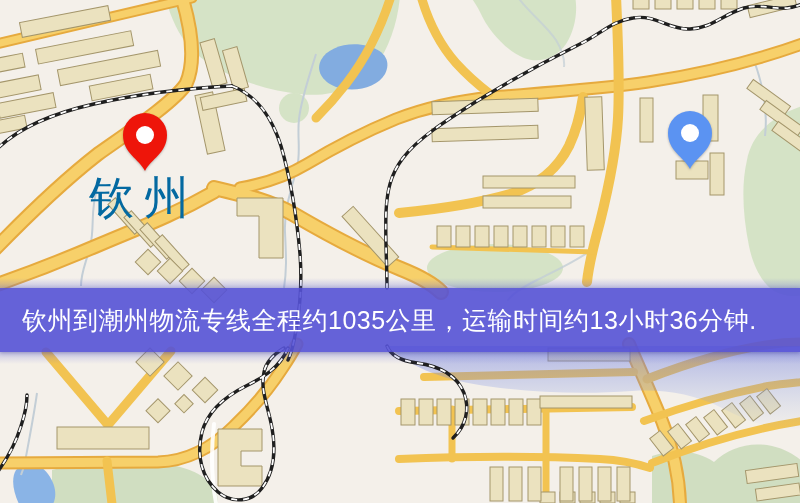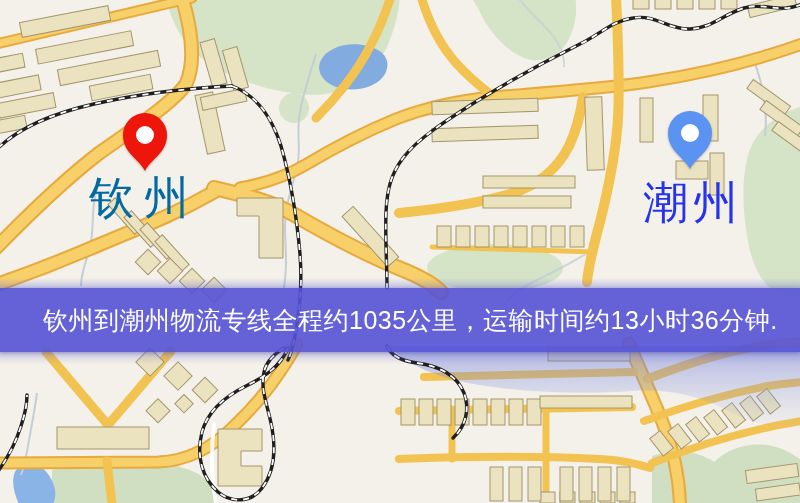--- a/index.html
+++ b/index.html
@@ -26,21 +26,21 @@
     font-size:45px;font-weight:500;white-space:nowrap;
     font-family:"Liberation Serif","DejaVu Serif",serif;
   }
   
   .banner{
     position:absolute;left:0;top:288px;width:800px;height:64px;
     line-height:64px;white-space:nowrap;
     box-shadow:0 1px 4px rgba(40,40,120,.35);
   }
   .banner span{
-    display:inline-block;padding-left:22px;font-size:25px;letter-spacing:.5px;margin-left:21px;
+    display:inline-block;padding-left:22px;font-size:25px;letter-spacing:.5px;
   }
   .banner-fade-top{position:absolute;left:0;top:278px;width:800px;height:10px;
     background:linear-gradient(to top, rgba(100,105,215,.35), rgba(100,105,215,0));}
   .banner-fade-bottom{position:absolute;left:0;top:352px;width:800px;height:12px;
     background:linear-gradient(to bottom, rgba(100,105,215,.30), rgba(100,105,215,0));}
 </style>
 </head>
 <body>
 
 <div class="stage">
@@ -241,21 +241,20 @@
     </svg>
   </div>
   <div class="pin-label" style="left: 144px; top: 176px; letter-spacing: 10px; color: #0369a1;">钦州</div>
 
   <div class="pin" style="left:662px;top:107px;">
     <svg width="56" height="64" viewBox="0 0 56 64">
       <path d="M28,62 C22,50 6,44 6,26 A22,22 0 1 1 50,26 C50,44 34,50 28,62 Z" fill="#5b93f2"></path>
       <circle cx="28" cy="26" r="9" fill="#ffffff"></circle>
     </svg>
   </div>
-  <div class="pin-label" style="left: 693px; top: 181px; letter-spacing: 5px; color: rgb(37, 51, 238);">潮州</div>
 
   <div class="banner-fade-top"></div>
   <div class="banner-fade-bottom"></div>
   <div class="banner" style="background: rgba(85, 82, 214, 0.9); color: rgb(255, 255, 255);">
     <span>钦州到潮州物流专线全程约1035公里，运输时间约13小时36分钟.</span>
   </div>
 
 </div>
 
 </body></html>

